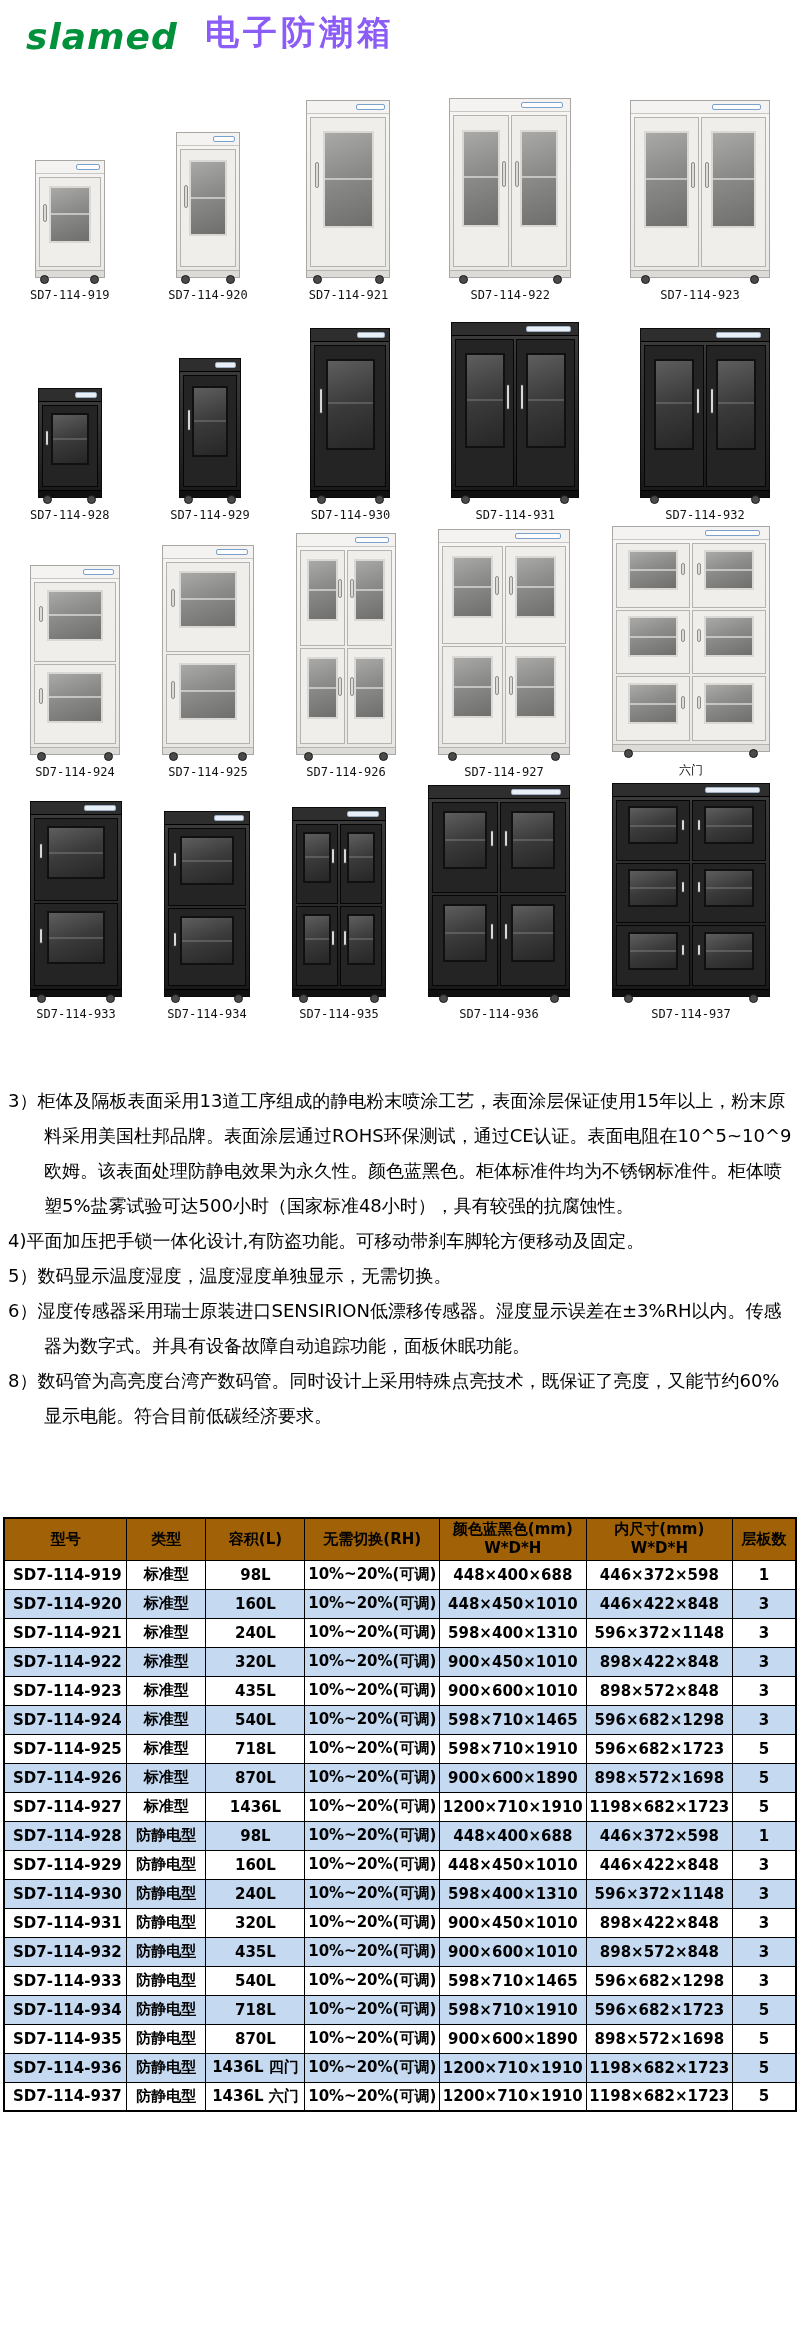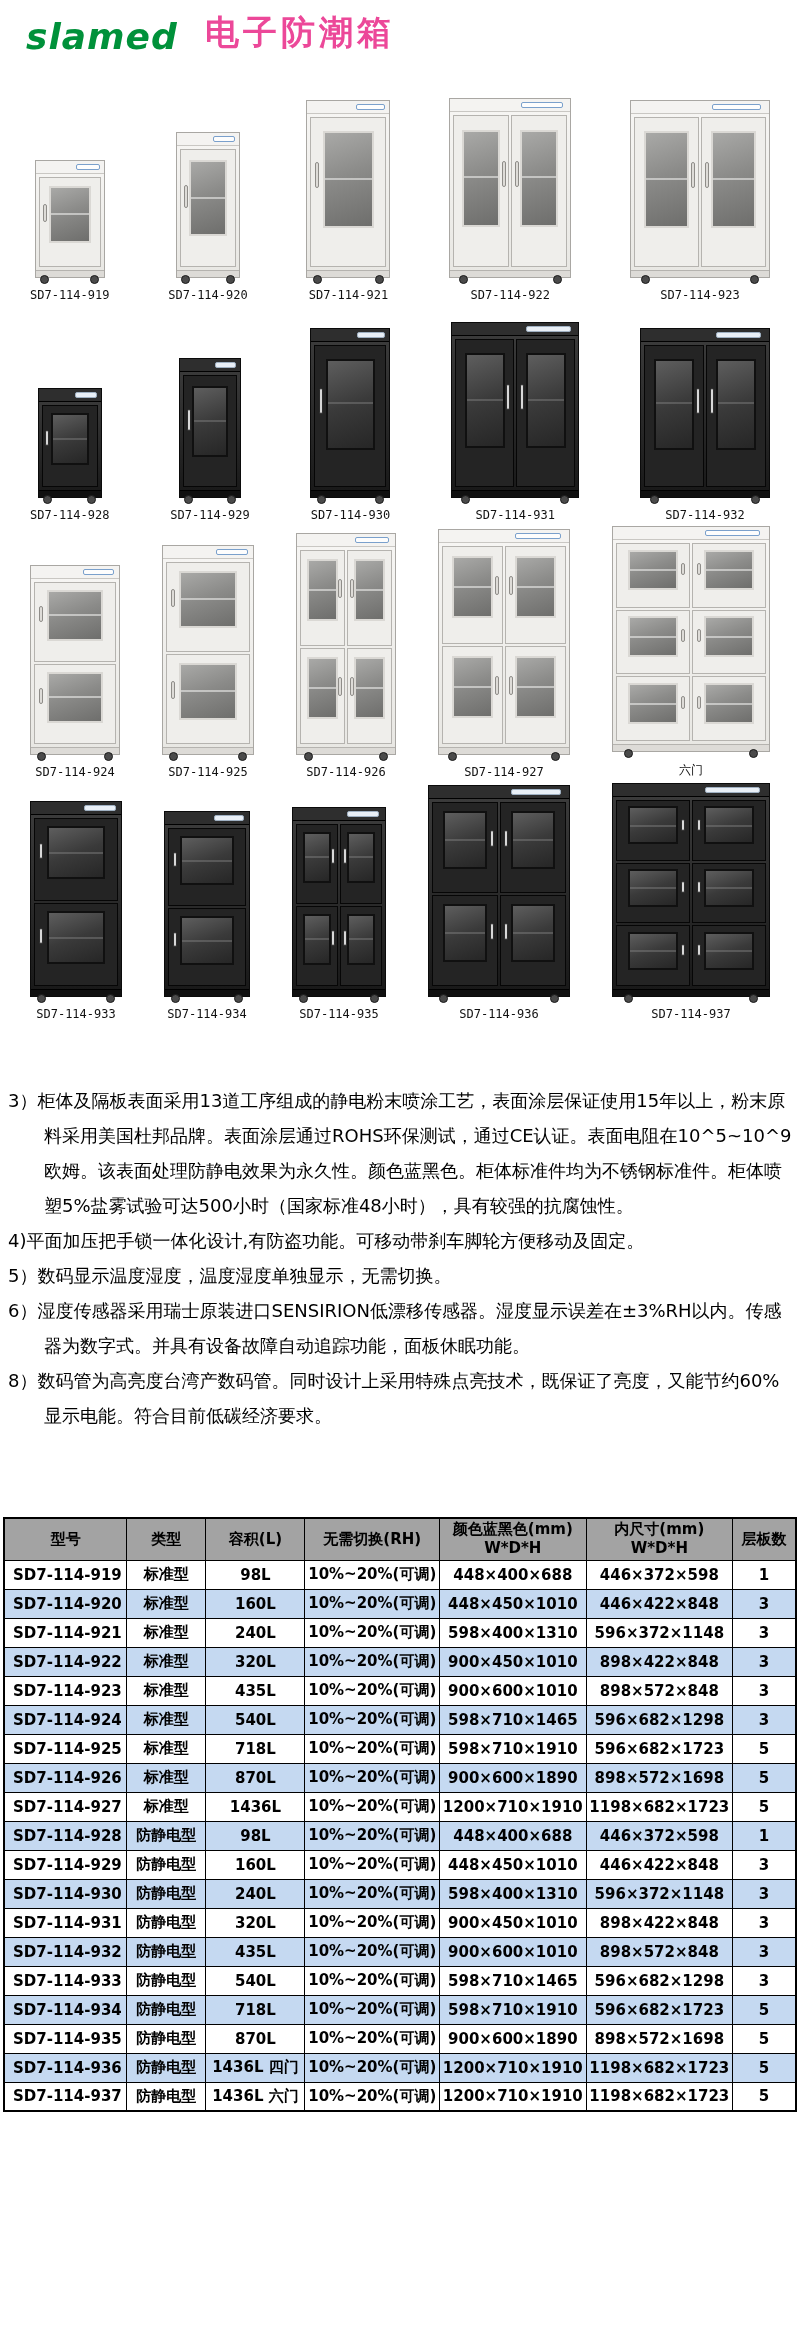--- a/index.html
+++ b/index.html
@@ -61,21 +61,21 @@
   .spec-table th { height:42px; font-size:15px; line-height:19px; white-space:pre-line;
                    text-align:center; vertical-align:middle; }
   .spec-table td { height:29px; font-size:15px; text-align:center; vertical-align:middle; }
   .spec-table td:first-child { text-align:left; padding-left:8px; }
 </style>
 </head>
 <body>
 
 <div class="page-header">
   <div class="brand-logo" style="color: rgb(0, 145, 58);">slamed</div>
-  <div class="page-title" style="color: #ec4899;">电子防潮箱</div>
+  <div class="page-title" style="color: #8b5cf6;">电子防潮箱</div>
 </div>
 
 <div id="products">
     <div class="product-row" style="height: 224px;">
       <div class="product">
         <div class="cabinet light" style="width: 70px; height: 118px;">
           <div class="cab-top">
             <span class="cab-pill"></span>
           </div>
           <div class="doors" style="grid-template-columns: repeat(1, 1fr); grid-template-rows: repeat(1, 1fr);">
@@ -545,21 +545,21 @@
 <div id="features" class="features">
     <div class="feature-item">3）柜体及隔板表面采用13道工序组成的静电粉末喷涂工艺，表面涂层保证使用15年以上，粉末原料采用美国杜邦品牌。表面涂层通过ROHS环保测试，通过CE认证。表面电阻在10^5~10^9欧姆。该表面处理防静电效果为永久性。颜色蓝黑色。柜体标准件均为不锈钢标准件。柜体喷塑5%盐雾试验可达500小时（国家标准48小时），具有较强的抗腐蚀性。</div>
     <div class="feature-item">4)平面加压把手锁一体化设计,有防盗功能。可移动带刹车脚轮方便移动及固定。</div>
     <div class="feature-item">5）数码显示温度湿度，温度湿度单独显示，无需切换。</div>
     <div class="feature-item">6）湿度传感器采用瑞士原装进口SENSIRION低漂移传感器。湿度显示误差在±3%RH以内。传感器为数字式。并具有设备故障自动追踪功能，面板休眠功能。</div>
     <div class="feature-item">8）数码管为高亮度台湾产数码管。同时设计上采用特殊点亮技术，既保证了亮度，又能节约60%显示电能。符合目前低碳经济要求。</div>
   </div>
 
 <table class="spec-table">
   <thead>
-      <tr id="thead-row" style="background: #a3a3a3; border-radius: 11px;">
+      <tr id="thead-row" style="background: #a16207; border-radius: 11px;">
         <th style="width: 15.5%;">型号</th>
         <th style="width: 10%;">类型</th>
         <th style="width: 12.5%;">容积(L)</th>
         <th style="width: 17%;">无需切换(RH)</th>
         <th style="width: 18.5%;">颜色蓝黑色(mm)
 W*D*H</th>
         <th style="width: 18.5%;">内尺寸(mm)
 W*D*H</th>
         <th style="width: 8%;">层板数</th>
       </tr>

